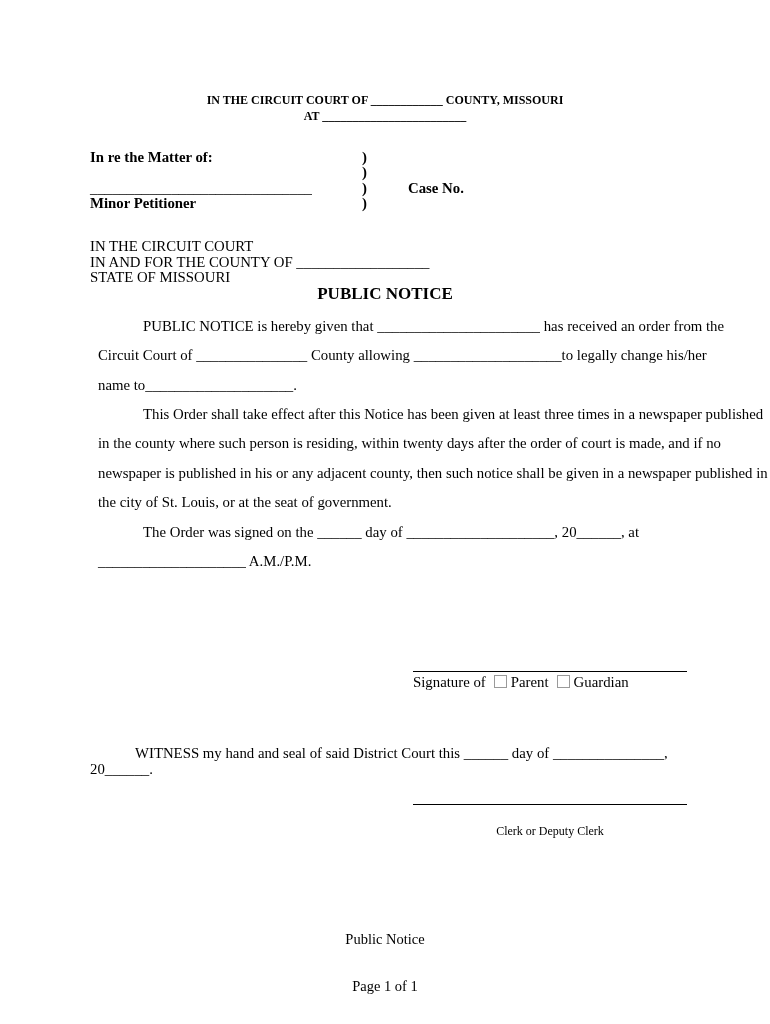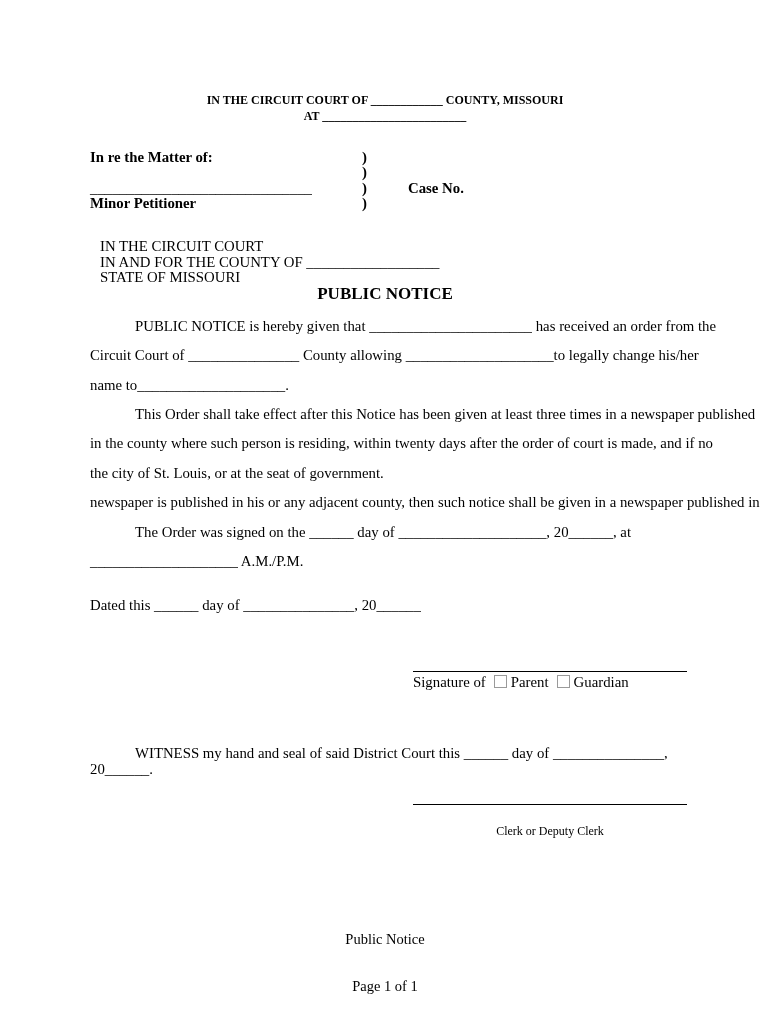--- a/index.html
+++ b/index.html
@@ -15,27 +15,27 @@
   }
   .caption {
     position:absolute; top:150px; left:90px;
     display:grid; grid-template-columns:272px 46px 140px;
     grid-auto-rows:15.4px; line-height:15.4px;
   }
   .cap-left { white-space:nowrap; overflow:visible; }
   .cap-paren { font-weight:bold; }
   .cap-right { font-weight:bold; }
   .court-block {
-    position:absolute; top:239px; left:100px; line-height:15.5px; white-space:nowrap;
+    position:absolute; top:239px; left:90px; line-height:15.5px; white-space:nowrap;
   }
   .doc-title {
     position:absolute; top:284px; left:0; width:100%;
     text-align:center; font-weight:bold; font-size:17px;
   }
-  .para { position:absolute; left:90px; width:600px; }
+  .para { position:absolute; left:98px; width:600px; }
   .para .ln { height:29.4px; line-height:29.4px; white-space:nowrap; }
   .indent { padding-left:45px; }
   #p1 { top:312px; }
   #p2 { top:400px; }
   #p3 { top:518px; }
   .dated {
     position:absolute; left:90px; top:598px; line-height:15.5px; white-space:nowrap;
   }
   .sig-block {
     position:absolute; left:413px; top:671px; width:274px;
@@ -98,30 +98,29 @@
 
   <div class="para" id="p1">
     <div class="ln indent">PUBLIC NOTICE is hereby given that ______________________ has received an order from the</div>
     <div class="ln">Circuit Court of _______________ County allowing ____________________to legally change his/her</div>
     <div class="ln">name to____________________.</div>
   </div>
 
   <div class="para" id="p2">
     <div class="ln indent">This Order shall take effect after this Notice has been given at least three times in a newspaper published</div>
     <div class="ln">in the county where such person is residing, within twenty days after the order of court is made, and if no</div>
+    <div class="ln">newspaper is published in his or any adjacent county, then such notice shall be given in a newspaper published in</div>
     <div class="ln">the city of St. Louis, or at the seat of government.</div>
-    <div class="ln">newspaper is published in his or any adjacent county, then such notice shall be given in a newspaper published in</div>
   </div>
 
   <div class="para" id="p3">
     <div class="ln indent">The Order was signed on the ______ day of ____________________, 20______, at</div>
     <div class="ln">____________________ A.M./P.M.</div>
   </div>
 
-  <div class="dated">Dated this ______ day of _______________, 20______</div>
 
   <div class="sig-block">
     <div class="sig-row">
       <span>Signature of</span><span class="checkbox"></span><span>Parent</span><span class="checkbox"></span><span>Guardian</span>
     </div>
   </div>
 
   <div class="witness">
     <div class="wl indent">WITNESS my hand and seal of said District Court this ______ day of _______________,</div>
     <div class="wl">20______.</div>

